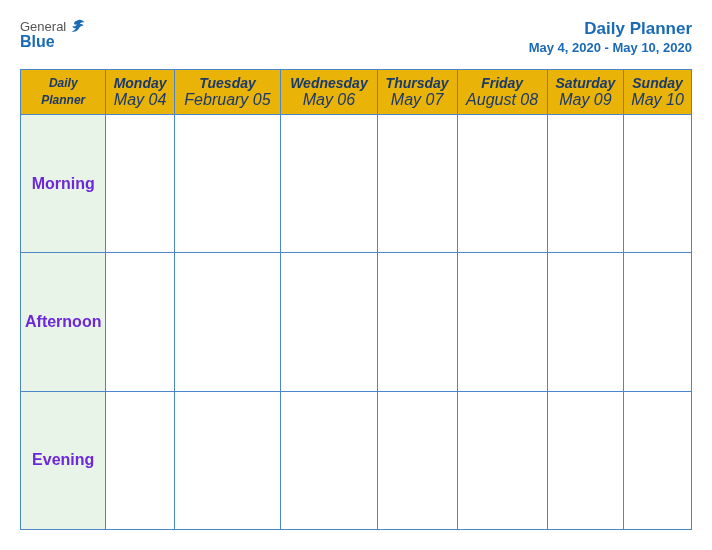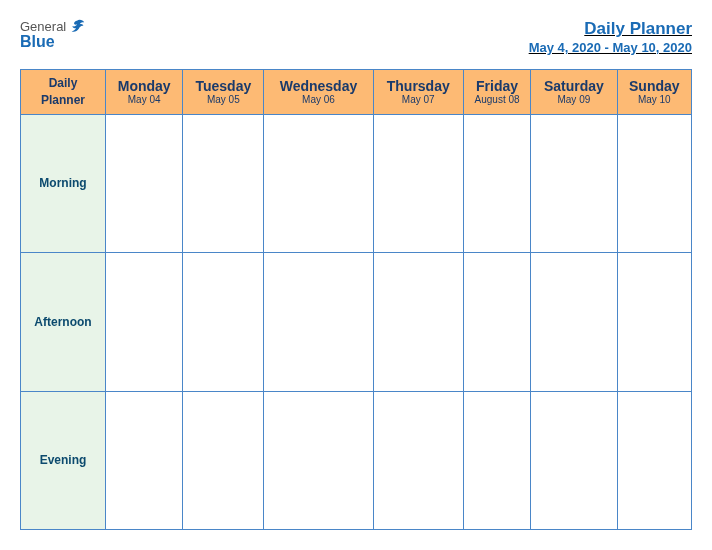--- a/index.html
+++ b/index.html
@@ -57,21 +57,20 @@
     }
 
     .logo-stack {
       display: flex;
       flex-direction: column;
       align-items: flex-start;
     }
 
     .title-block {
       text-align: right;
-      text-decoration: underline;
     }
 
     .title-main {
       font-size: 17px;
       font-weight: bold;
       color: #1a6bb5;
       line-height: 1.3;
     }
 
     .title-date {
@@ -94,52 +93,53 @@
       border: 1px solid #4a86c8;
       text-align: center;
       vertical-align: middle;
     }
 
     .col-label {
       width: 85px;
     }
 
     .header-row th {
-      background: #fdba74;
+      background: #eab308;
       padding: 5px 3px;
       font-size: 11px;
       color: #1a3a6b;
+      font-style: italic;
     }
 
     .header-row th .day-name {
       font-weight: bold;
       font-size: 14px;
       display: block;
       color: #1a3a6b;
     }
 
     .header-row th .day-date {
       font-weight: normal;
-      font-size: 10px;
+      font-size: 16px;
       color: #1a3a6b;
       display: block;
     }
 
     .header-row th.col-label {
       font-weight: bold;
       font-size: 12px;
       color: #1a3a6b;
       line-height: 1.4;
     }
 
     .time-label {
       background: #e8f4e8;
       font-weight: bold;
-      font-size: 12px;
-      color: #0c4a6e;
+      font-size: 16px;
+      color: #6d28d9;
       padding: 8px 4px;
     }
 
     .day-cell {
       background: #ffffff;
       height: 100px;
     }
 
     .morning-row .day-cell,
     .afternoon-row .day-cell,
@@ -180,21 +180,21 @@
       <tr class="header-row">
         <th class="col-label">
           <span>Daily<br>Planner</span>
         </th>
         <th>
           <span class="day-name">Monday</span>
           <span class="day-date">May 04</span>
         </th>
         <th>
           <span class="day-name">Tuesday</span>
-          <span class="day-date">May 05</span>
+          <span class="day-date">February 05</span>
         </th>
         <th>
           <span class="day-name">Wednesday</span>
           <span class="day-date">May 06</span>
         </th>
         <th>
           <span class="day-name">Thursday</span>
           <span class="day-date">May 07</span>
         </th>
         <th>

